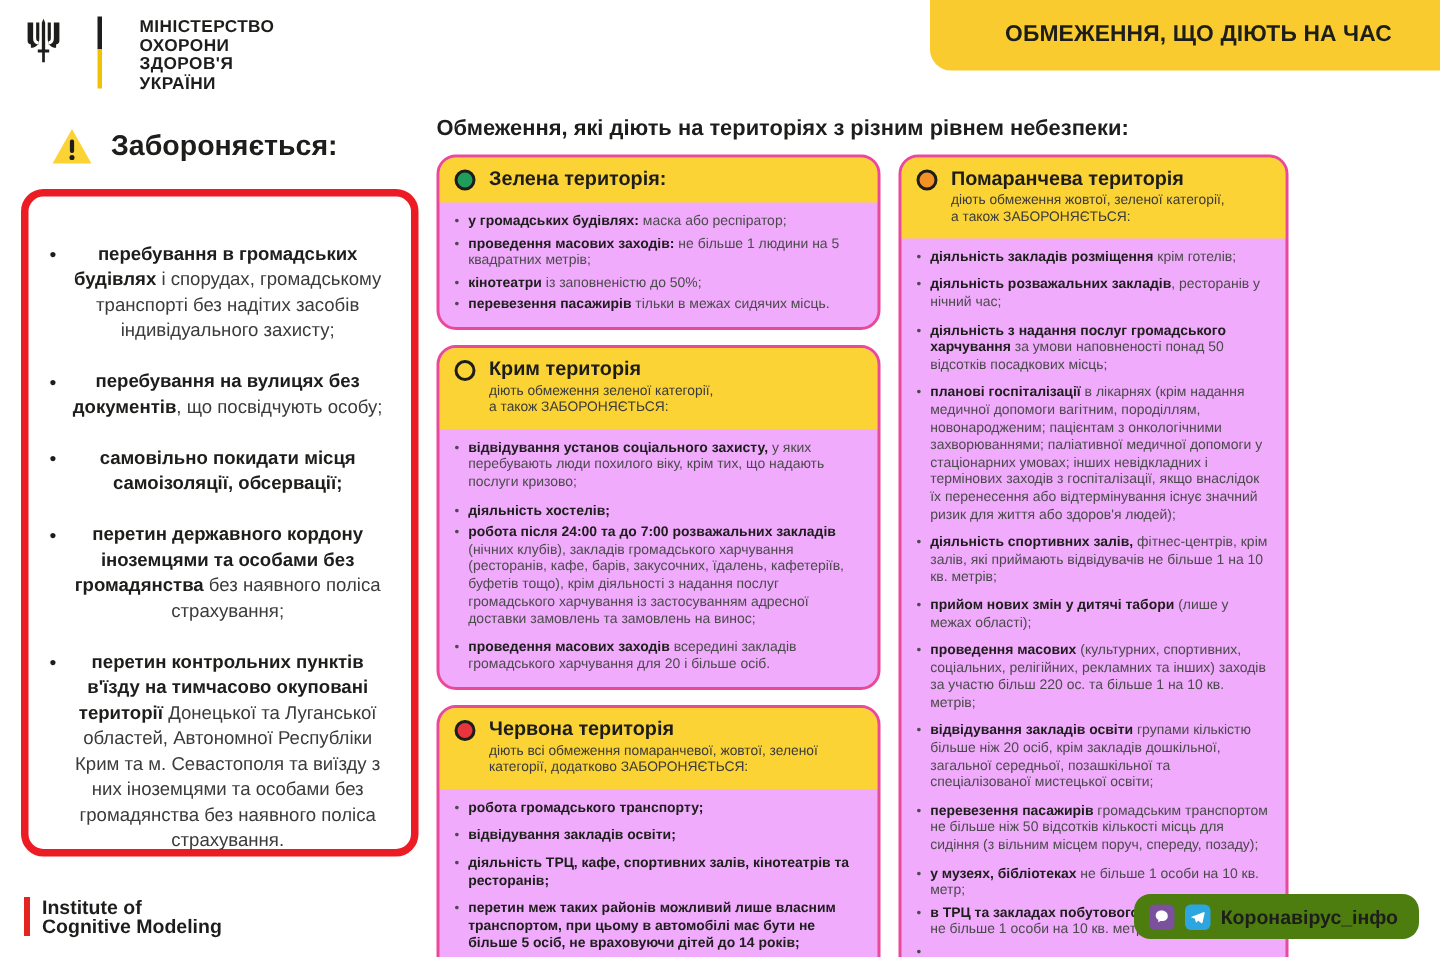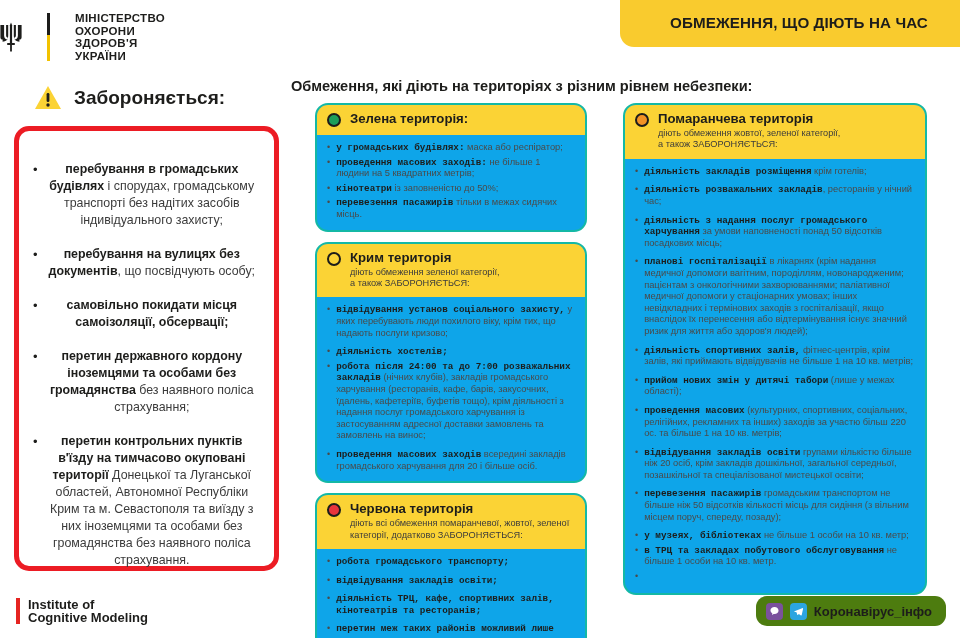--- a/index.html
+++ b/index.html
@@ -15,24 +15,24 @@
   }
 
   
   .header {
     position: relative;
     height: 78px;
   }
 
   .moz-logo {
     position: absolute;
-    left: 0;
+    left: 18px;
     top: 10px;
     display: flex;
-    align-items: center;
+    align-items: flex-start;
     gap: 25px;
   }
   .trident {
     width: 22px;
     height: 30px;
     margin-top: 2px;
   }
   .logo-divider {
     width: 3px;
     height: 48px;
@@ -78,21 +78,21 @@
     left: 0;
     width: 960px;
     height: 512px;
     padding: 0 14px;
     display: flex;
     gap: 12px;
   }
 
   .col-left   { width: 265px; flex: none; text-align: center; }
   .col-mid    { width: 296px; flex: none; }
-  .col-right  { width: 328px; flex: none; }
+  .col-right  { width: 260px; flex: none; }
 
   
   .forbid-head {
     display: flex;
     align-items: center;
     gap: 12px;
     padding-left: 20px;
     height: 40px;
   }
   .warn-icon { width: 28px; height: 26px; flex: none; }
@@ -131,26 +131,25 @@
   
   .mid-title {
     font-size: 14.6px;
     font-weight: 700;
     color: #1d1d1b;
     margin-bottom: 9px;
     white-space: nowrap;
   }
 
   .zone-card {
-    background: #0ea5e9;
-    border: 2px solid #14b8a6;
+    background: #f0abfc;
+    border: 2px solid #ec4899;
     border-radius: 13px;
     overflow: hidden;
     margin-bottom: 10px;
-    margin-left: 24px;
   }
   .zone-head {
     background: #fbd335;
     padding: 6px 10px 8px 10px;
     display: flex;
     align-items: flex-start;
     gap: 9px;
   }
   .zone-dot {
     width: 14px;
@@ -179,21 +178,21 @@
   .zone-li {
     display: flex;
     gap: 6px;
     font-size: 9.3px;
     line-height: 11.6px;
     color: #4a4a4a;
     margin-bottom: 3px;
   }
   .zone-li:last-child { margin-bottom: 0; }
   .zone-li .dot { flex: none; font-size: 9px; line-height: 11.6px; color: #4a4a4a; }
-  .zone-li b { color: #1d1d1b; font-weight: 700; font-family: Liberation Mono, monospace; }
+  .zone-li b { color: #1d1d1b; font-weight: 700; }
   .zone-li.spaced { margin-bottom: 7px; }
 
   
   .zone-card.tall .zone-body { padding-bottom: 10px; }
 
   
   .footer {
     position: absolute;
     left: 0;
     bottom: 0;

